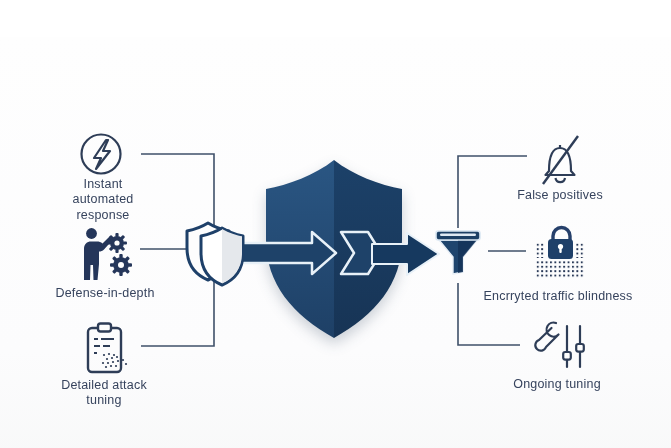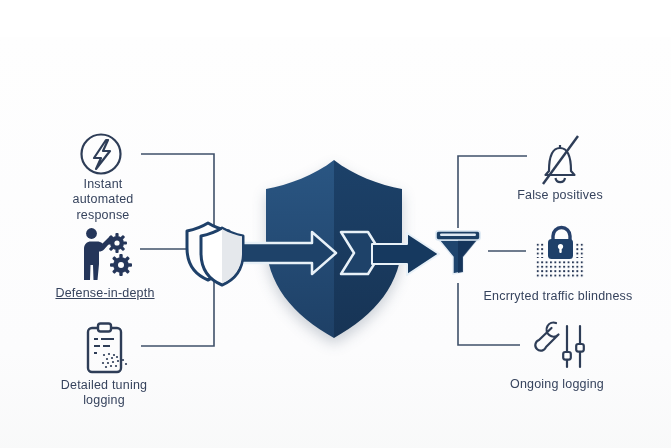--- a/index.html
+++ b/index.html
@@ -161,22 +161,22 @@
       <path d="M556,286 a7,7 0 1 0 2.5,11.5 L546,310 a5.5,5.5 0 1 1 -7,-7 L551.5,291"></path>
       <path d="M567,289 V330"></path>
       <rect x="563.2" y="315" width="7.6" height="7.6" rx="2" fill="#fdfdfd"></rect>
       <path d="M580,289 V330"></path>
       <rect x="576.2" y="307" width="7.6" height="7.6" rx="2" fill="#fdfdfd"></rect>
     </g>
   </svg>
 
   <div class="label" style="left:59px;  top:140px; width:88px;">Instant automated response</div>
 
-  <div class="label" style="left:38px;  top:249px; width:134px;text-decoration:underline;">Defense-in-depth</div>
+  <div class="label" style="left:38px;  top:249px; width:134px;">Defense-in-depth</div>
 
-  <div class="label" style="left:47px;  top:341px; width:114px;">Detailed tuning logging</div>
+  <div class="label" style="left:47px;  top:341px; width:114px;">Detailed attack tuning</div>
 
   <div class="label" style="left:478px; top:252px; width:160px;">Encrryted traffic blindness</div>
 
   <div class="label" style="left:500px; top:151px; width:120px;">False positives</div>
 
-  <div class="label" style="left:497px; top:340px; width:120px;">Ongoing logging</div>
+  <div class="label" style="left:497px; top:340px; width:120px;">Ongoing tuning</div>
 </div>
 
 </body></html>

